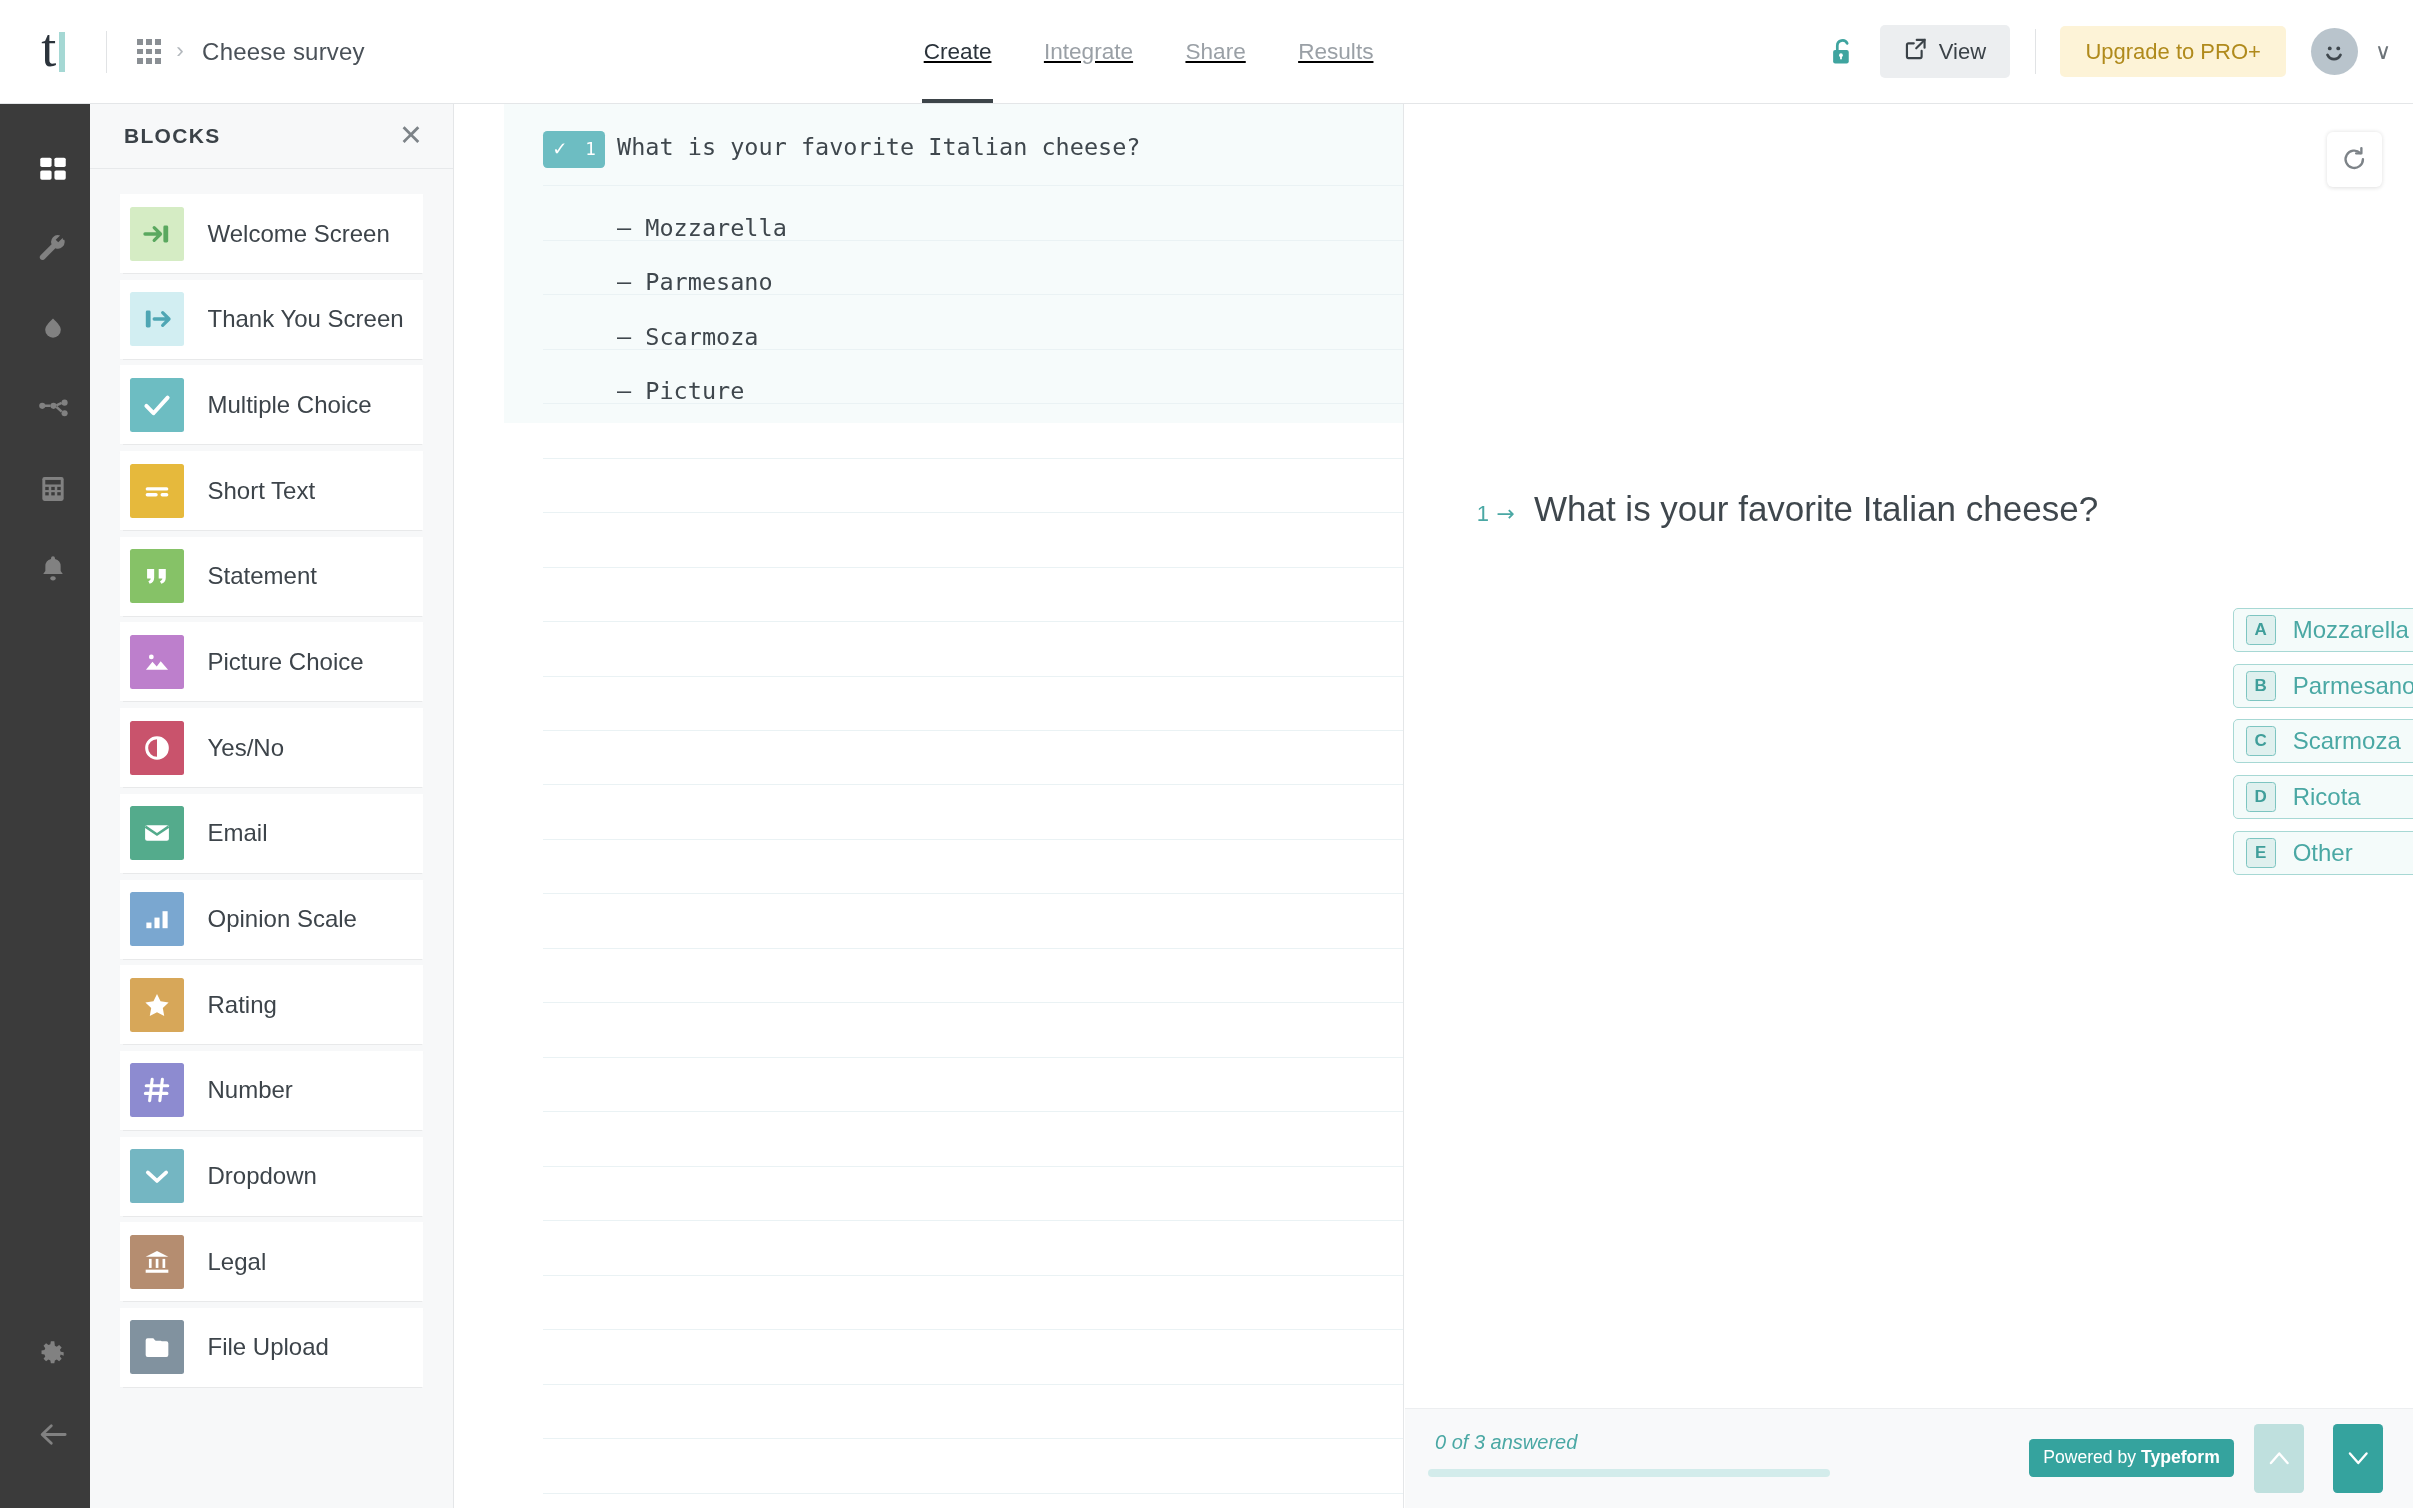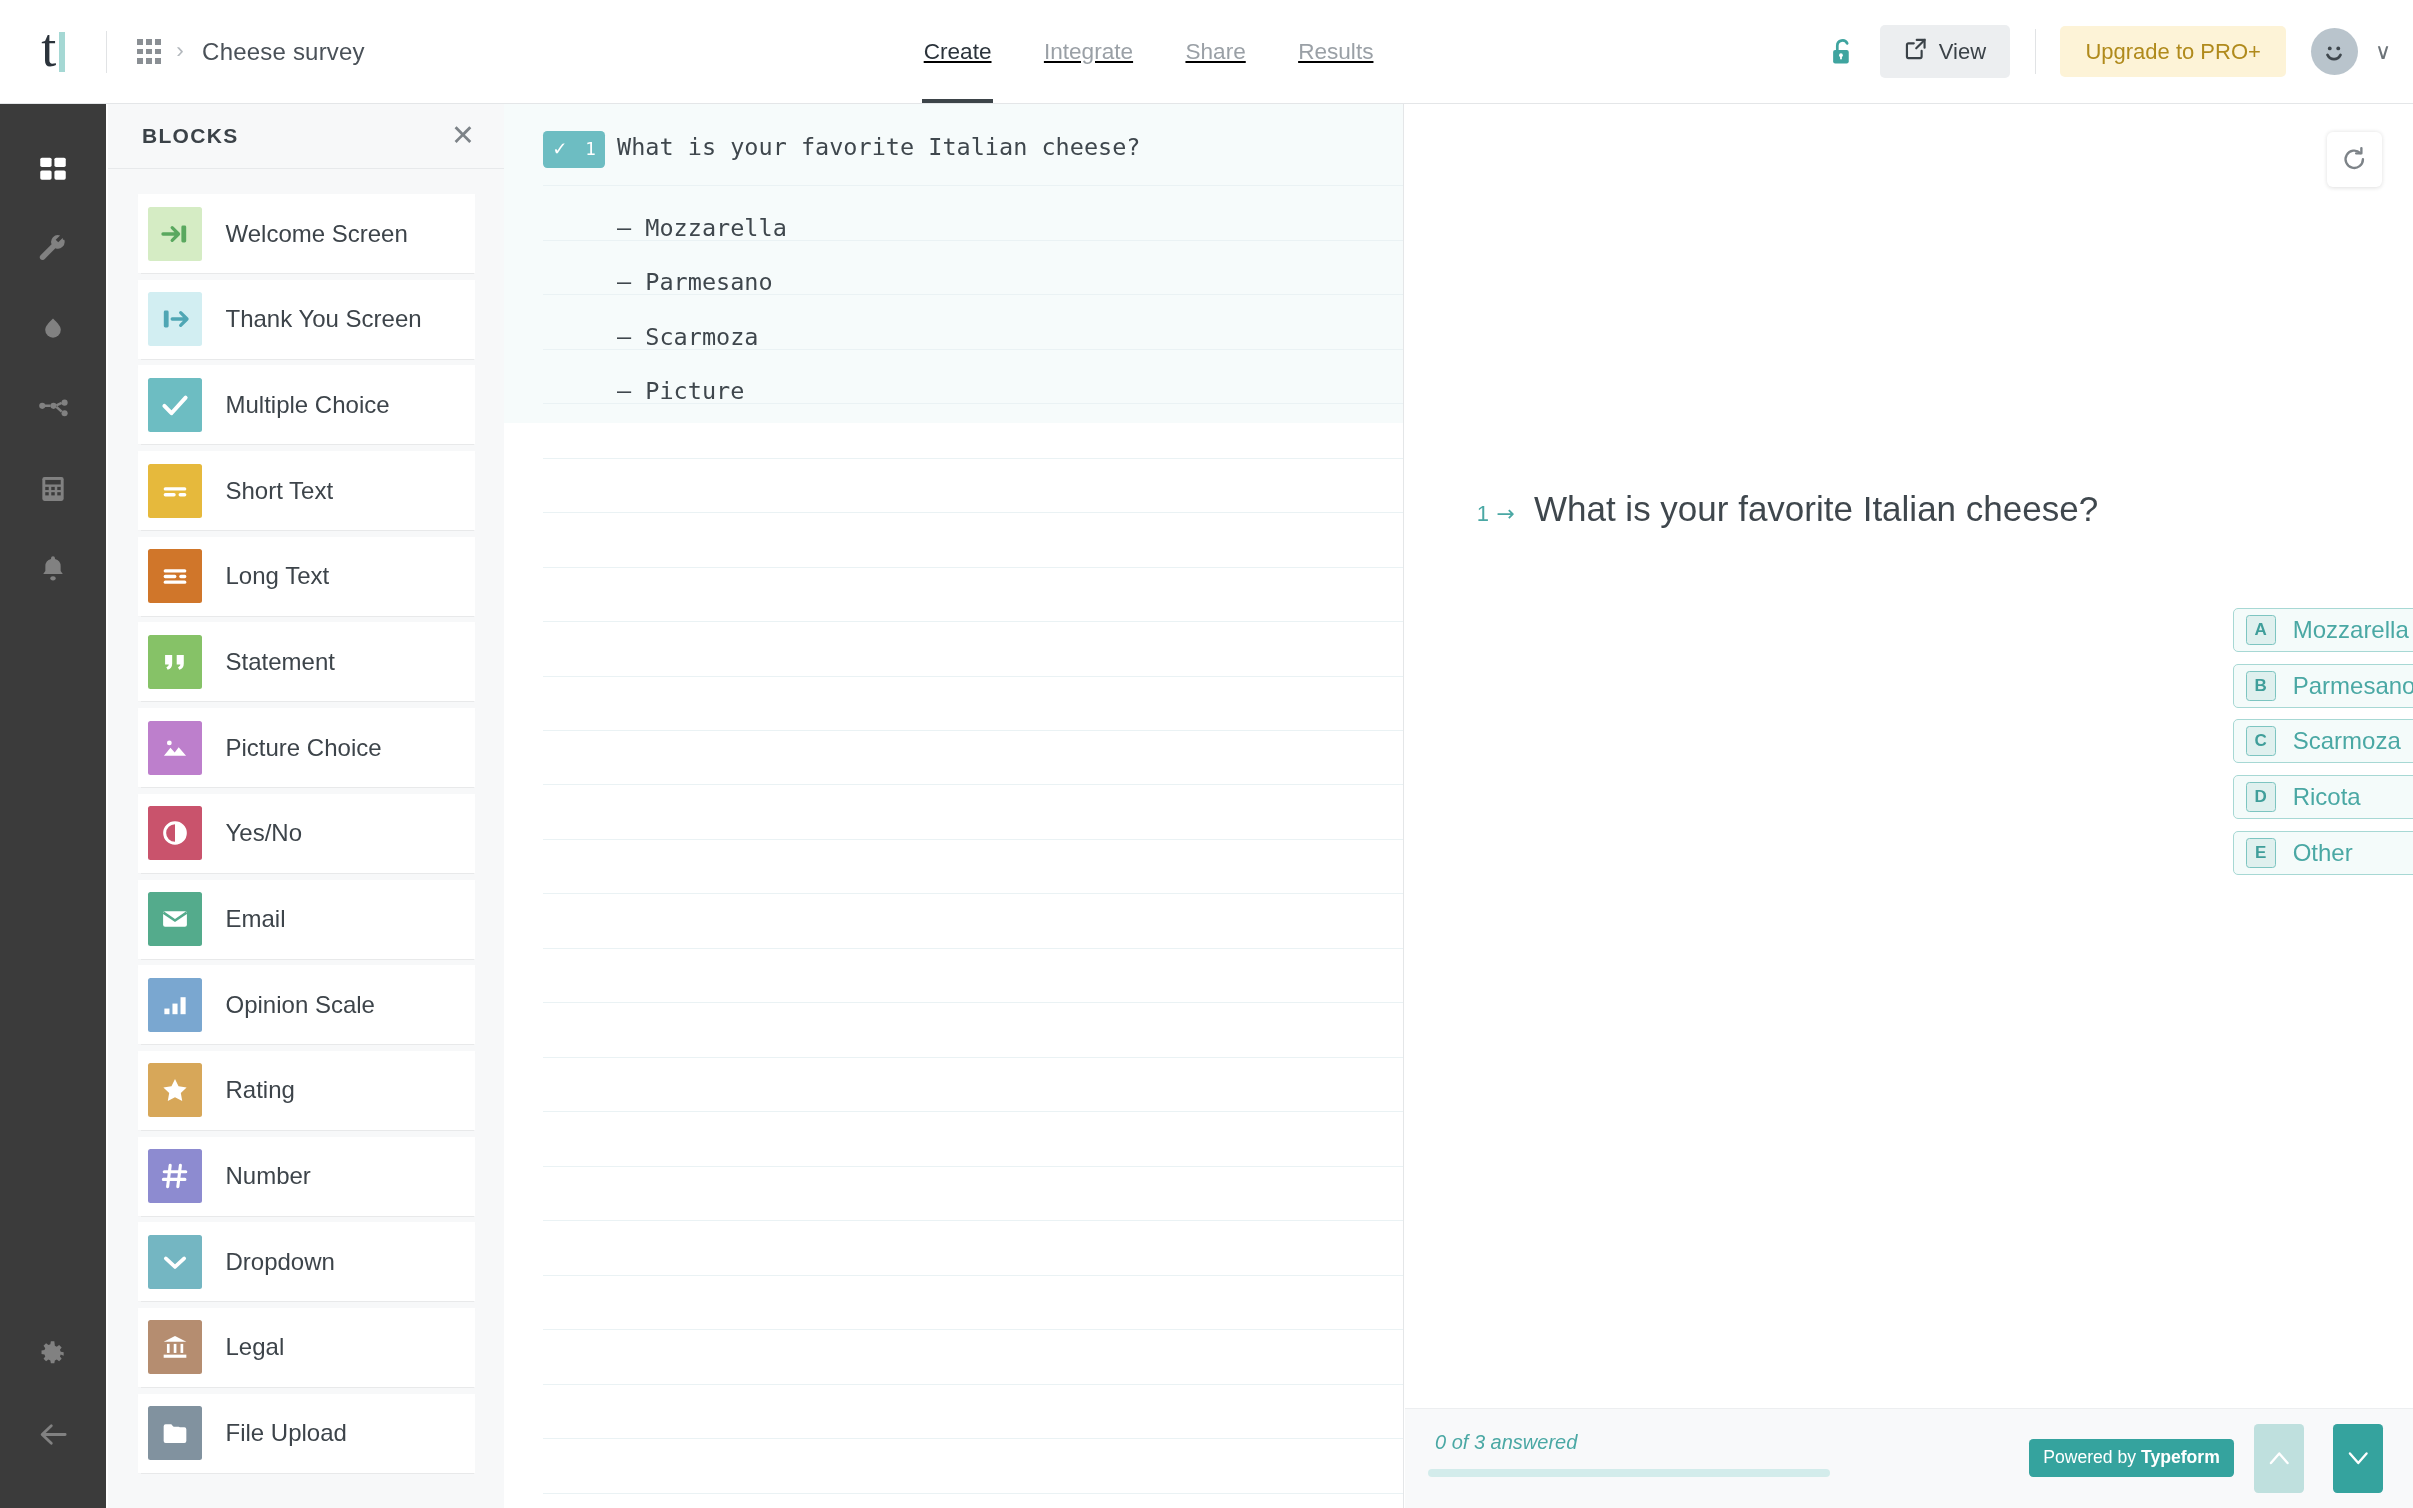--- a/index.html
+++ b/index.html
@@ -86,21 +86,21 @@
   }
   .rail-item {
     width: 106px; height: 80px; display: flex; align-items: center;
     justify-content: center; cursor: pointer;
   }
   .rail-top { padding-top: 25px; }
   .rail-bottom { position: absolute; bottom: 35px; left: 0; width: 106px; }
 
   
   .blocks-panel {
-    position: absolute; left: 108px; top: 104px; width: 398px; height: 1405px;
+    position: absolute; left: 90px; top: 104px; width: 364px; height: 1405px;
     background: #f7f8f9; border-right: 0.8px solid #e4e6e8; overflow: hidden;
   }
   .blocks-head {
     height: 65px; display: flex; align-items: center; justify-content: space-between;
     padding: 0 30px 0 34px; border-bottom: 0.8px solid #e7e9eb;
   }
   .blocks-title {
     font-size: 21px; font-weight: bold; letter-spacing: 1.3px; color: #3b4248;
   }
   .blocks-close {
@@ -374,31 +374,20 @@
         </div>
         <div class="block-row">
           <div class="block-ic" style="background: rgb(230, 185, 60);">
             <svg width="34" height="34" viewBox="0 0 24 24">
               <rect x="4" y="9.3" width="16" height="2.4" rx="1.2" fill="#ffffff"></rect>
               <rect x="4" y="13.4" width="8.5" height="2.4" rx="1.2" fill="#ffffff"></rect>
               <rect x="14.5" y="13.4" width="5.5" height="2.4" rx="1.2" fill="#ffffff"></rect>
             </svg>
           </div>
           <span class="block-label">Short Text</span>
-        </div>
-        <div class="block-row">
-          <div class="block-ic" style="background: rgb(208, 118, 42);">
-            <svg width="34" height="34" viewBox="0 0 24 24">
-              <rect x="4" y="7.2" width="16" height="2.3" rx="1.1" fill="#ffffff"></rect>
-              <rect x="4" y="11.2" width="9" height="2.3" rx="1.1" fill="#ffffff"></rect>
-              <rect x="15" y="11.2" width="5" height="2.3" rx="1.1" fill="#ffffff"></rect>
-              <rect x="4" y="15.2" width="16" height="2.3" rx="1.1" fill="#ffffff"></rect>
-            </svg>
-          </div>
-          <span class="block-label">Long Text</span>
         </div>
         <div class="block-row">
           <div class="block-ic" style="background: rgb(134, 194, 103);">
             <svg width="34" height="34" viewBox="0 0 24 24">
               <path d="M5 7h5v6.2c0 2.3-1.2 3.6-3.2 4.3l-.9-1.8c1-.4 1.6-1 1.7-1.9H5z" fill="#ffffff"></path>
               <path d="M13.2 7h5v6.2c0 2.3-1.2 3.6-3.2 4.3l-.9-1.8c1-.4 1.6-1 1.7-1.9h-2.6z" fill="#ffffff"></path>
             </svg>
           </div>
           <span class="block-label">Statement</span>
         </div>

